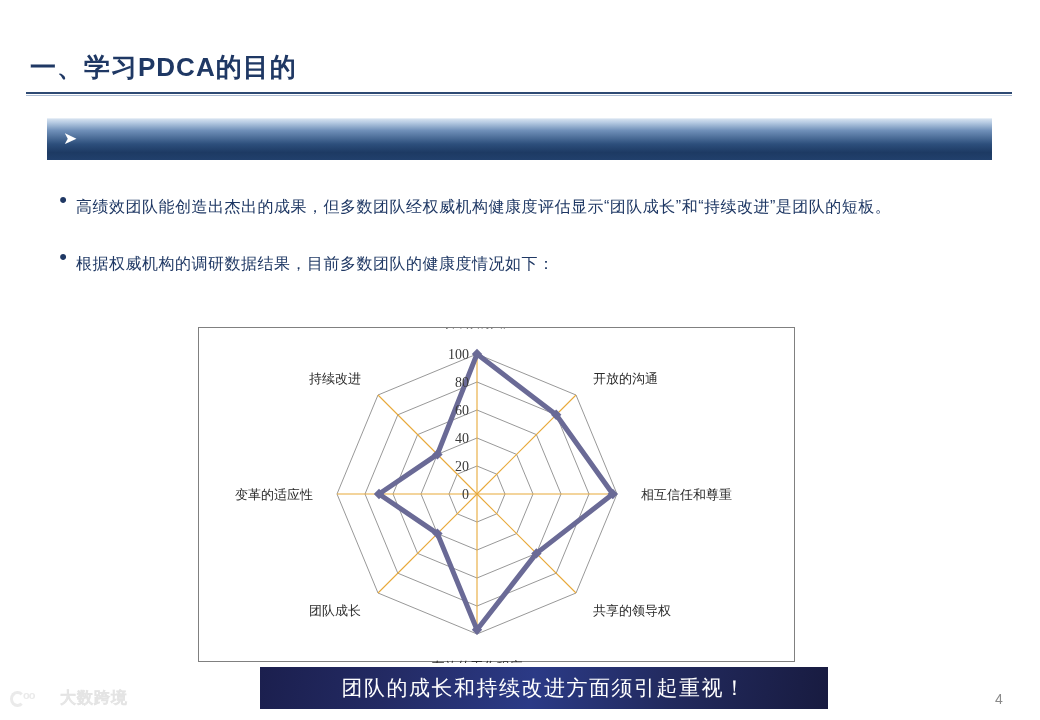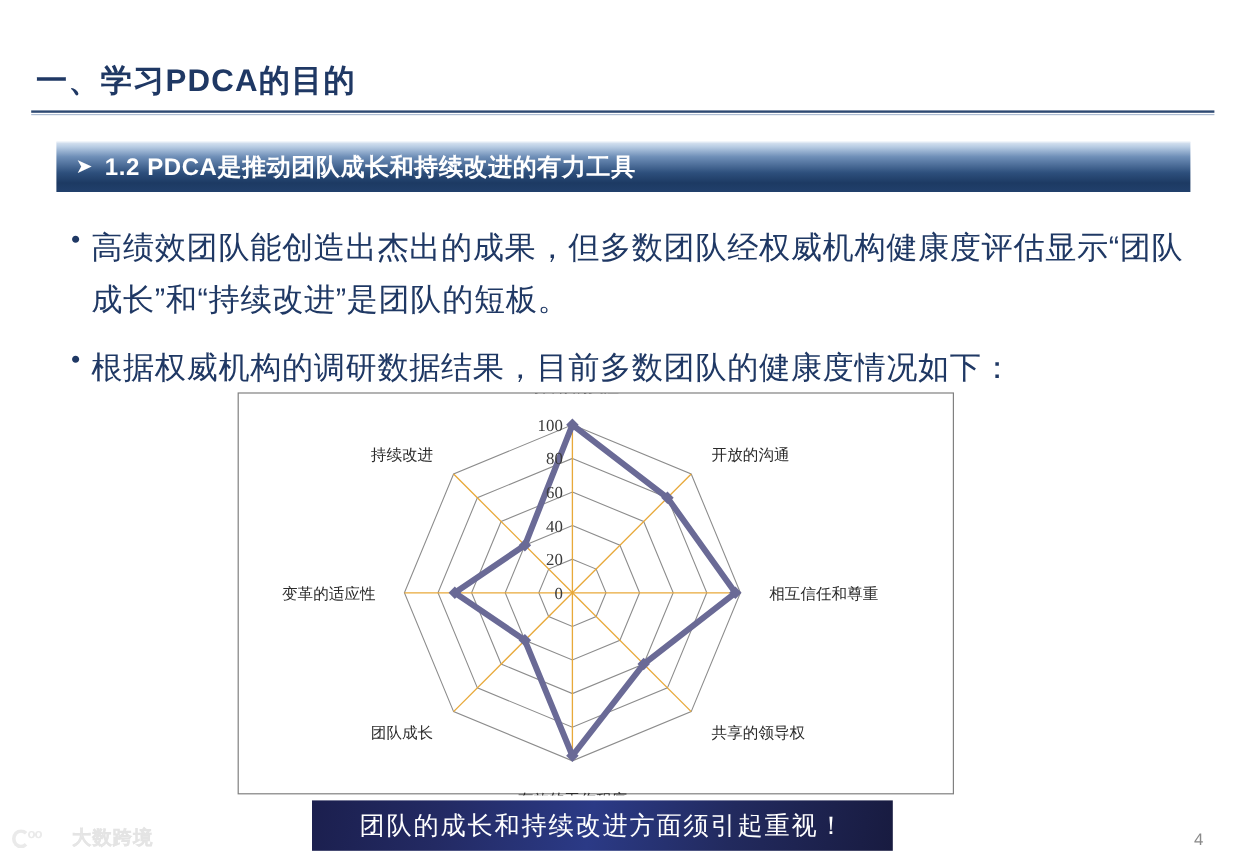--- a/index.html
+++ b/index.html
@@ -45,39 +45,39 @@
   }
 
   
   .bullets { position:absolute; left:50px; top:185px; width:950px; }
   .bullet-row { display:flex; align-items:flex-start; margin-bottom:14px; }
   .bullet-dot {
     color:#1f3864; font-size:22px; line-height:30px;
     width:26px; flex:0 0 26px; text-align:center;
   }
   .bullet-body {
-    color:#1f3864; font-size:26px; line-height:43px;
+    color:#1f3864; font-size:16px; line-height:43px;
     letter-spacing:.5px; flex:1 1 auto;
   }
 
   
   .chart-frame {
     position:absolute; left:198px; top:327px;
     width:597px; height:335px;
     border:1px solid #808080; background:#ffffff;
   }
   .chart-svg { display:block; width:597px; height:335px; }
   .axis-label { font-family:"Liberation Sans","DejaVu Sans",sans-serif;
     font-size:13px; fill:#2b2b2b; }
   .tick-label { font-family:"Liberation Serif","DejaVu Serif",serif;
     font-size:14px; fill:#3a3a3a; }
 
   
   .bottom-banner {
-    position:absolute; left:260px; top:667px; width:484px; height:42px;
+    position:absolute; left:260px; top:667px; width:568px; height:42px;
     background:linear-gradient(100deg,
         #1b1f4e 0%, #232a63 22%, #2b3a86 48%, #222a5e 72%, #181b40 100%);
     display:flex; align-items:center; justify-content:center;
   }
   .bottom-banner-text {
     color:#ffffff; font-size:21px; font-weight:normal;
     letter-spacing:1.5px; white-space:nowrap;
   }
 
   
@@ -110,21 +110,20 @@
 <body>
 
 <div class="slide">
 
   <div class="heading">一、学习PDCA的目的</div>
   <div class="heading-rule"></div>
   <div class="heading-rule-2"></div>
 
   <div class="banner">
     <span class="banner-arrow">➤</span>
-    <span class="banner-text">1.2  PDCA是推动团队成长和持续改进的有力工具</span>
   </div>
 
   <div class="bullets">
     <div class="bullet-row">
       <span class="bullet-dot">•</span>
       <span class="bullet-body">高绩效团队能创造出杰出的成果，但多数团队经权威机构健康度评估显示“团队成长”和“持续改进”是团队的短板。</span>
     </div>
     <div class="bullet-row">
       <span class="bullet-dot">•</span>
       <span class="bullet-body">根据权威机构的调研数据结果，目前多数团队的健康度情况如下：</span>

